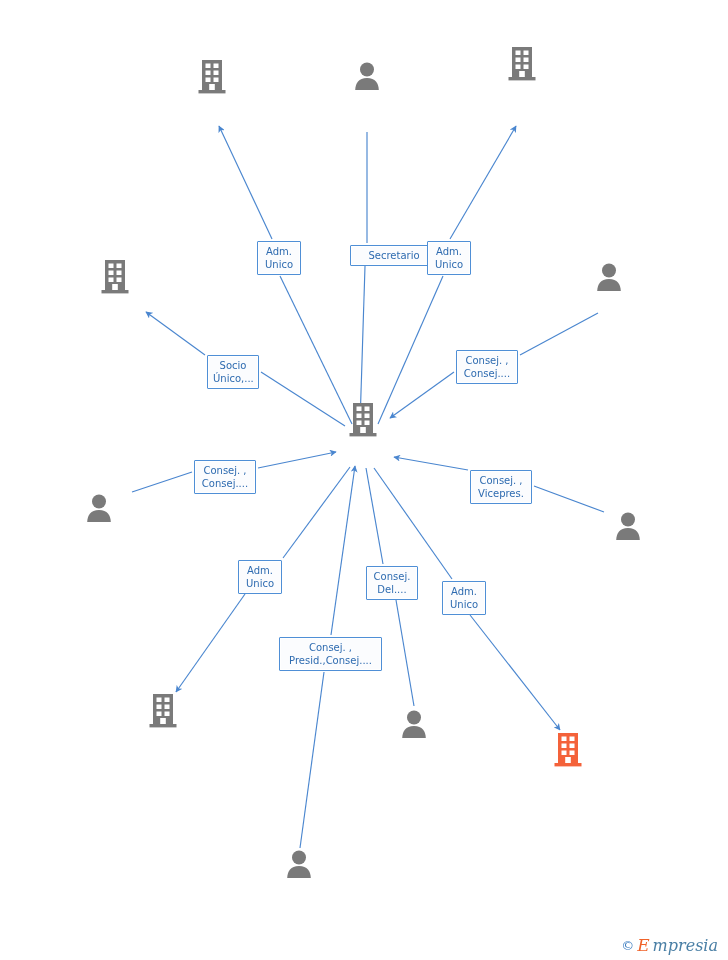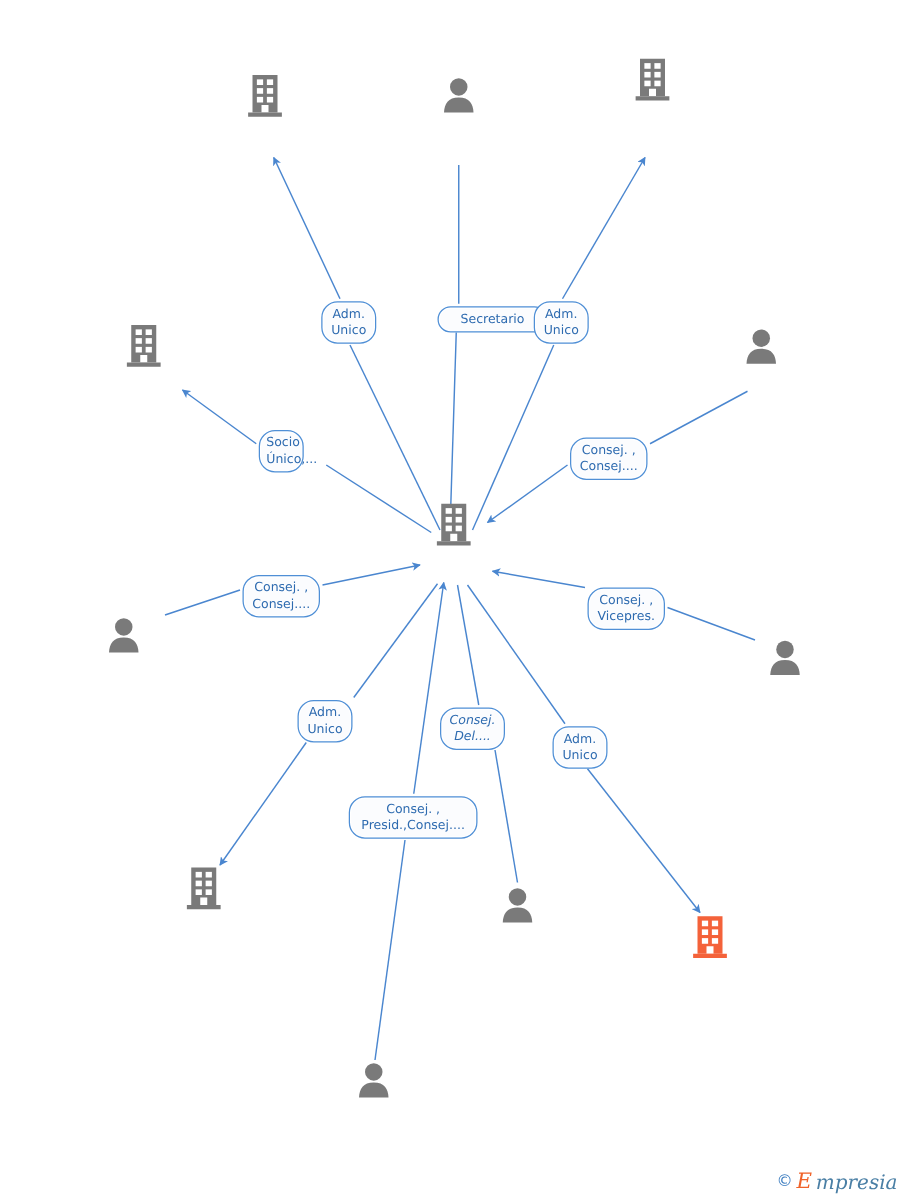--- a/index.html
+++ b/index.html
@@ -21,21 +21,21 @@
   .node.company .nlabel{color:#808080;}
   .node.person  .nlabel{color:#808080;}
   .node.label-above .nlabel{margin-bottom:2px;}
   .node.label-below .nlabel{margin-top:3px;}
   .node.highlight .nlabel{color:#666666;font-weight:bold;font-size:11px;line-height:13px;}
 
   
   .elabel{
     position:absolute;
     border:1px solid #4f8fd6;
-    border-radius:13px;
+    border-radius:1px;
     background:#fbfcfe;
     color:#2e6bb0;
     font-size:10px;
     line-height:13px;
     text-align:center;
     padding:3px 5px 3px 5px;
     white-space:pre-line;
     box-sizing:border-box;
     box-shadow:0 0 0 1px #ffffff inset;
   }
@@ -225,31 +225,31 @@
           </svg></span>
         <span class="nlabel"></span>
       </div>
     </div>
   <div id="labels-layer">
       <div class="elabel" style="left: 257px; top: 241px; width: 44px; min-height: 33px;">Adm.
 Unico</div>
       <div class="elabel" style="left: 350px; top: 245px; width: 88px; min-height: 19px;">Secretario</div>
       <div class="elabel" style="left: 427px; top: 241px; width: 44px; min-height: 33px;">Adm.
 Unico</div>
-      <div class="elabel" style="left: 207px; top: 344px; width: 36px; min-height: 33px;">Socio
+      <div class="elabel" style="left: 207px; top: 355px; width: 52px; min-height: 33px;">Socio
 Único,...</div>
       <div class="elabel" style="left: 456px; top: 350px; width: 62px; min-height: 33px;">Consej. ,
 Consej....</div>
       <div class="elabel" style="left: 194px; top: 460px; width: 62px; min-height: 33px;">Consej. ,
 Consej....</div>
       <div class="elabel" style="left: 470px; top: 470px; width: 62px; min-height: 33px;">Consej. ,
 Vicepres.</div>
       <div class="elabel" style="left: 238px; top: 560px; width: 44px; min-height: 33px;">Adm.
 Unico</div>
-      <div class="elabel" style="left: 352px; top: 566px; width: 52px; min-height: 33px; font-style: italic;">Consej.
+      <div class="elabel" style="left: 366px; top: 566px; width: 52px; min-height: 33px;">Consej.
 Del....</div>
       <div class="elabel" style="left: 442px; top: 581px; width: 44px; min-height: 33px;">Adm.
 Unico</div>
       <div class="elabel" style="left: 279px; top: 637px; width: 103px; min-height: 33px;">Consej. ,
 Presid.,Consej....</div>
     </div>
 
   <div id="watermark">
     <span class="copy">©</span>
       <span class="wm-e">E</span>

